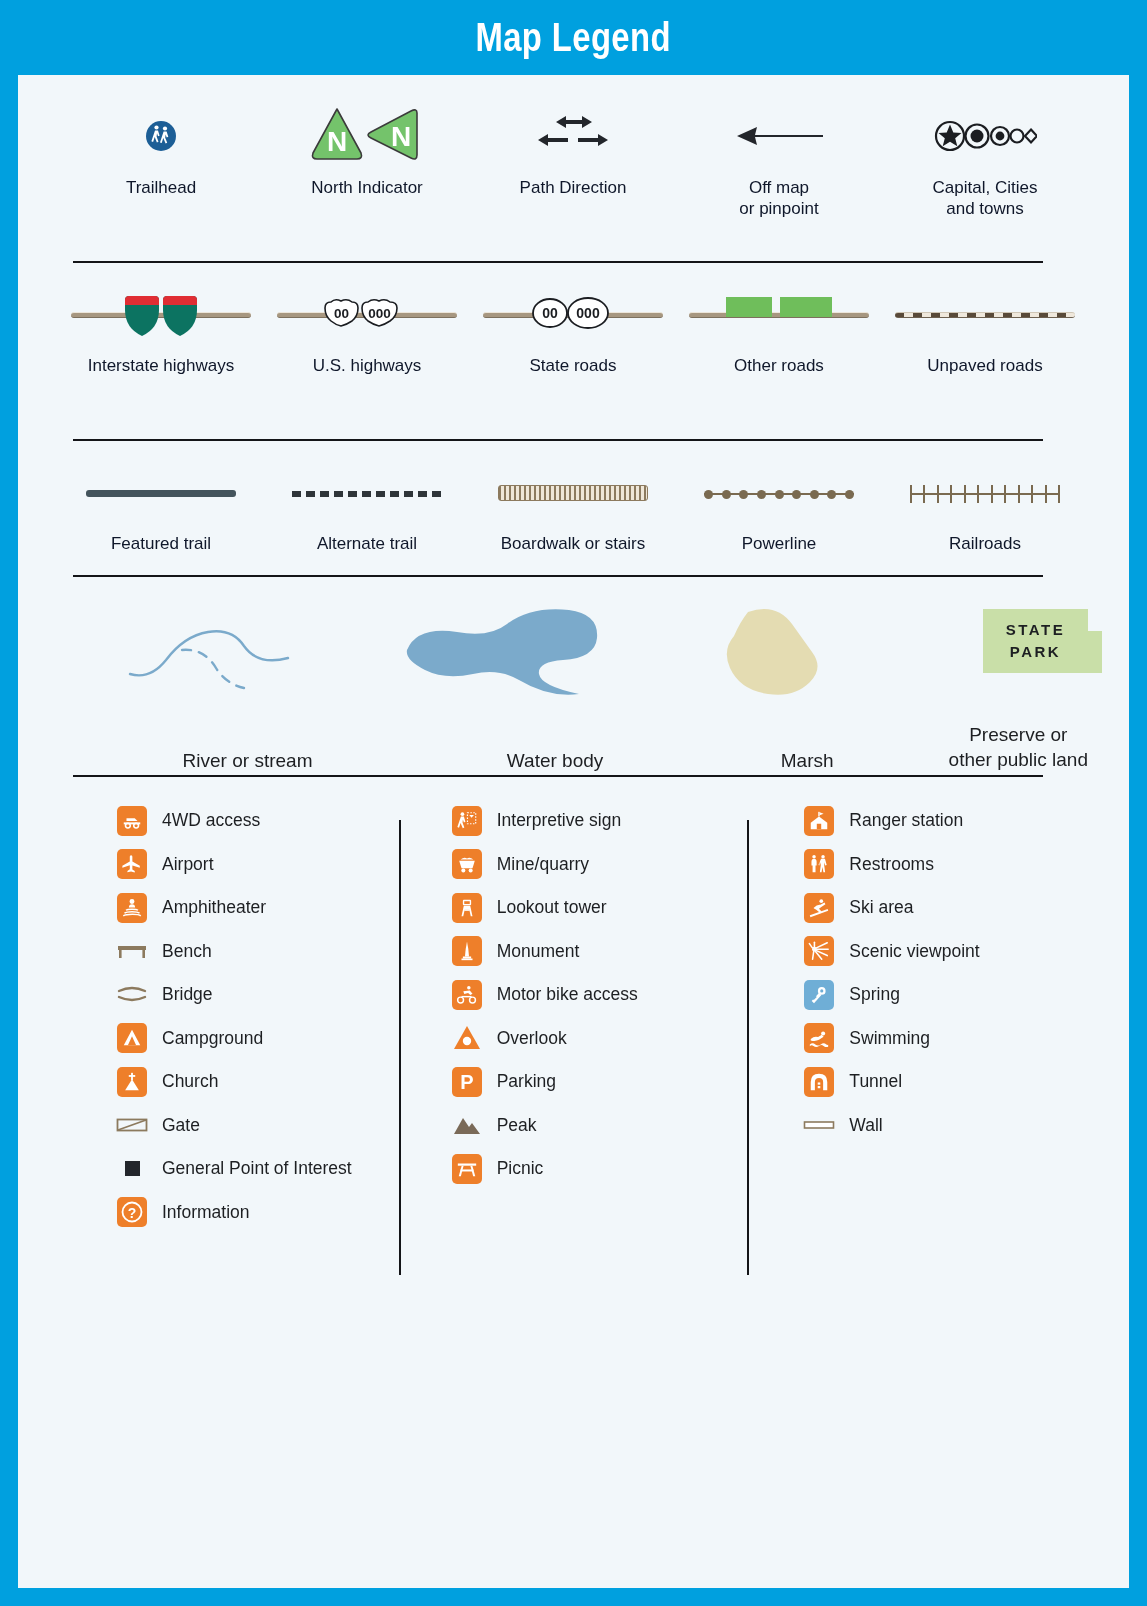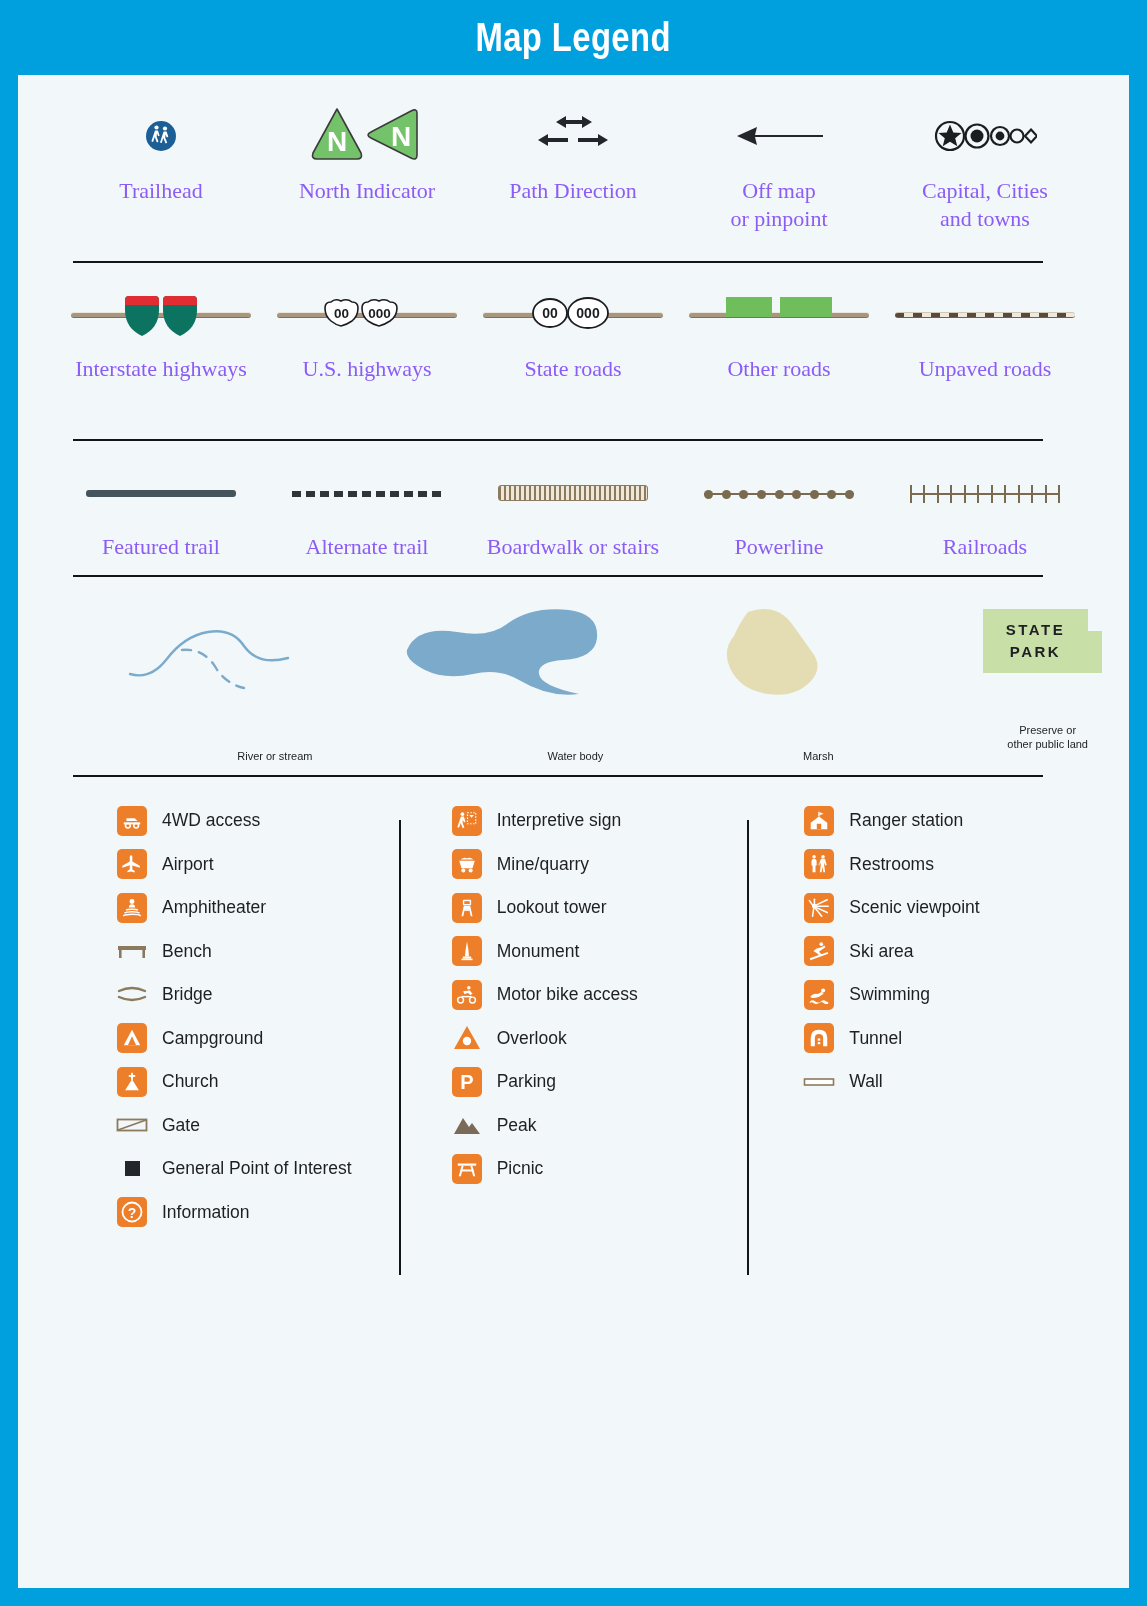--- a/index.html
+++ b/index.html
@@ -31,23 +31,22 @@
     background:#F2F7FA;
   }
 
   .hr{position:absolute;left:55px;width:970px;height:2px;background:#141518;}
 
   
   .symrow{position:absolute;left:40px;width:1030px;display:flex;}
   .symcell{flex:1;display:flex;flex-direction:column;align-items:center;}
   .symart{height:78px;display:flex;align-items:center;justify-content:center;}
   .symlbl{
-    font-size:22px;color:#8b5cf6;text-align:center;line-height:1.25;
+    font-size:17px;color:#0f172a;text-align:center;line-height:1.25;
     margin-top:2px;
-    font-family:Liberation Serif, serif;
   }
 
   
   .lineart{position:relative;width:210px;height:40px;}
   .roadbar{position:absolute;top:18px;left:0;width:210px;height:6px;
     background:#A79780;border-top:1px solid #EDE6DA;border-bottom:1px solid #7d705d;
     box-sizing:border-box;border-radius:3px;}
   .shields{position:absolute;top:0;left:50%;transform:translateX(-50%);
     display:flex;align-items:center;}
 
@@ -68,21 +67,21 @@
   .powerdots i{display:block;width:9px;height:9px;border-radius:50%;background:#7A6A50;}
   .railline{position:absolute;top:21px;left:0;width:200px;height:2px;background:#7A6A50;}
   .railties{position:absolute;top:12px;left:0;width:200px;height:20px;display:flex;
     justify-content:space-between;align-items:center;}
   .railties i{display:block;width:2px;height:18px;background:#7A6A50;}
 
   
   .arearow{position:absolute;left:40px;width:1030px;display:flex;}
   .areacell{flex:1;display:flex;flex-direction:column;align-items:flex-end;gap:32px;}
   .areaart{height:130px;display:flex;align-items:center;justify-content:center;}
-  .arealbl{font-size:11px;color:#1d1f22;text-align:center;line-height:1.3;}
+  .arealbl{font-size:19px;color:#1d1f22;text-align:center;line-height:1.3;}
 
   .parkpoly{
     width:105px;height:64px;background:#C9DFA8;color:#1d1f22;
     font-size:15px;font-weight:bold;letter-spacing:2.5px;
     display:flex;flex-direction:column;align-items:center;justify-content:center;
     line-height:1.45;position:relative;
   }
   .parkpoly::after{content:"";position:absolute;right:-14px;top:22px;
     width:14px;height:42px;background:#C9DFA8;}
 
@@ -664,48 +663,61 @@
                 <rect x="11.6" y="2.5" width="0.9" height="19" fill="#EE7F2A"></rect>
               </svg>
             </span>
           </span>
           <span class="iclabel">Restrooms</span>
         </div>
 
         <div class="icrow">
           <span class="icbox">
             <span class="sq">
+              <svg width="22" height="22" viewBox="0 0 24 24" fill="#fff">
+                <circle cx="14.5" cy="4.5" r="2"></circle>
+                <path d="M6 12 Q10 8 13.5 8.5 L18 6 L19 7.8 L14.5 11 L12 12.8 L15 16 L13.6 17.6 L9 14 Q6.6 12.8 6 12z"></path>
+                <path d="M2 20 L21.5 13 L22 15 L2.6 22z"></path>
+              </svg>
+            </span>
+          </span>
+          <span class="iclabel">Ski area</span>
+        </div>
+
+        <div class="icrow">
+          <span class="icbox">
+            <span class="sq">
               <svg width="22" height="22" viewBox="0 0 24 24" stroke="#fff" stroke-width="1.7" stroke-linecap="round">
                 <circle cx="7" cy="10" r="2.6" fill="#fff" stroke="none"></circle>
                 <path d="M9.2 8.6 L21 3"></path>
                 <path d="M9.6 10 L22 10"></path>
                 <path d="M9.2 11.6 L21 17"></path>
                 <path d="M8 12.3 L15 21"></path>
                 <path d="M6.2 12.6 L5 21"></path>
                 <path d="M7 7.4 L7 2.5"></path>
                 <path d="M4.8 8.6 L1.5 4"></path>
               </svg>
             </span>
           </span>
           <span class="iclabel">Scenic viewpoint</span>
         </div>
 
         <div class="icrow">
           <span class="icbox">
-            <span class="sq">
-              <svg width="22" height="22" viewBox="0 0 24 24" fill="#fff">
-                <circle cx="14.5" cy="4.5" r="2"></circle>
-                <path d="M6 12 Q10 8 13.5 8.5 L18 6 L19 7.8 L14.5 11 L12 12.8 L15 16 L13.6 17.6 L9 14 Q6.6 12.8 6 12z"></path>
-                <path d="M2 20 L21.5 13 L22 15 L2.6 22z"></path>
-              </svg>
-            </span>
-          </span>
-          <span class="iclabel">Ski area</span>
-        </div>
-
+            <span class="sq blue">
+              <svg width="22" height="22" viewBox="0 0 24 24" fill="#fff">
+                <circle cx="15" cy="7.5" r="4.2"></circle>
+                <circle cx="15" cy="7.5" r="1.7" fill="#6FAED6"></circle>
+                <path d="M12.2 9.6 L4 18.6 L6.6 21 L14.6 12z"></path>
+                <rect x="5" y="14.2" width="4.6" height="1.8" transform="rotate(-45 7.3 15.1)" fill="#6FAED6"></rect>
+              </svg>
+            </span>
+          </span>
+          <span class="iclabel">Spring</span>
+        </div>
 
         <div class="icrow">
           <span class="icbox">
             <span class="sq">
               <svg width="22" height="22" viewBox="0 0 24 24" fill="#fff">
                 <circle cx="16.5" cy="7" r="2.2"></circle>
                 <path d="M3 13 Q7 9.5 11 11 L15 8.5 L17 10.6 L12 14 Q8 16 3 14.6z"></path>
                 <path d="M2 19 Q5 16.5 8 19 Q11 21.5 14 19 Q17 16.5 20 19 Q21 19.8 22 19.4 L22 21.6 Q19.5 22.6 17 20.6 Q14.5 18.6 12 20.6 Q9 22.8 6 20.6 Q3.6 18.8 2 21z"></path>
               </svg>
             </span>

